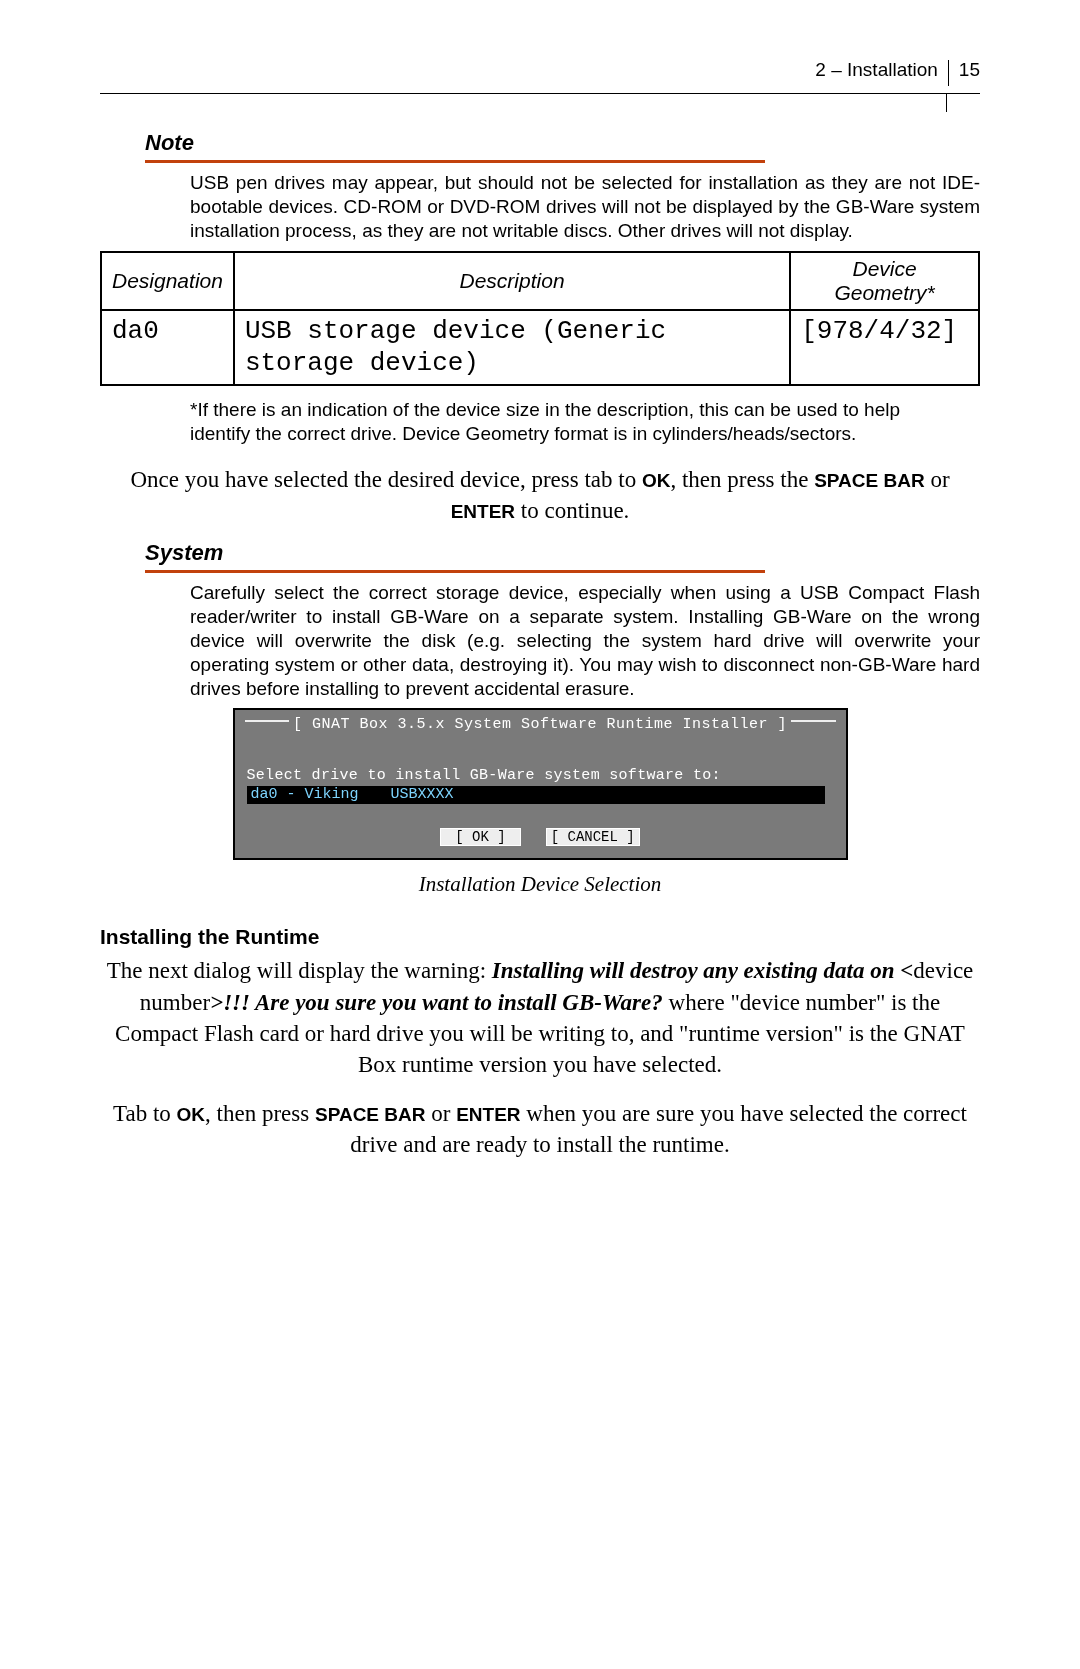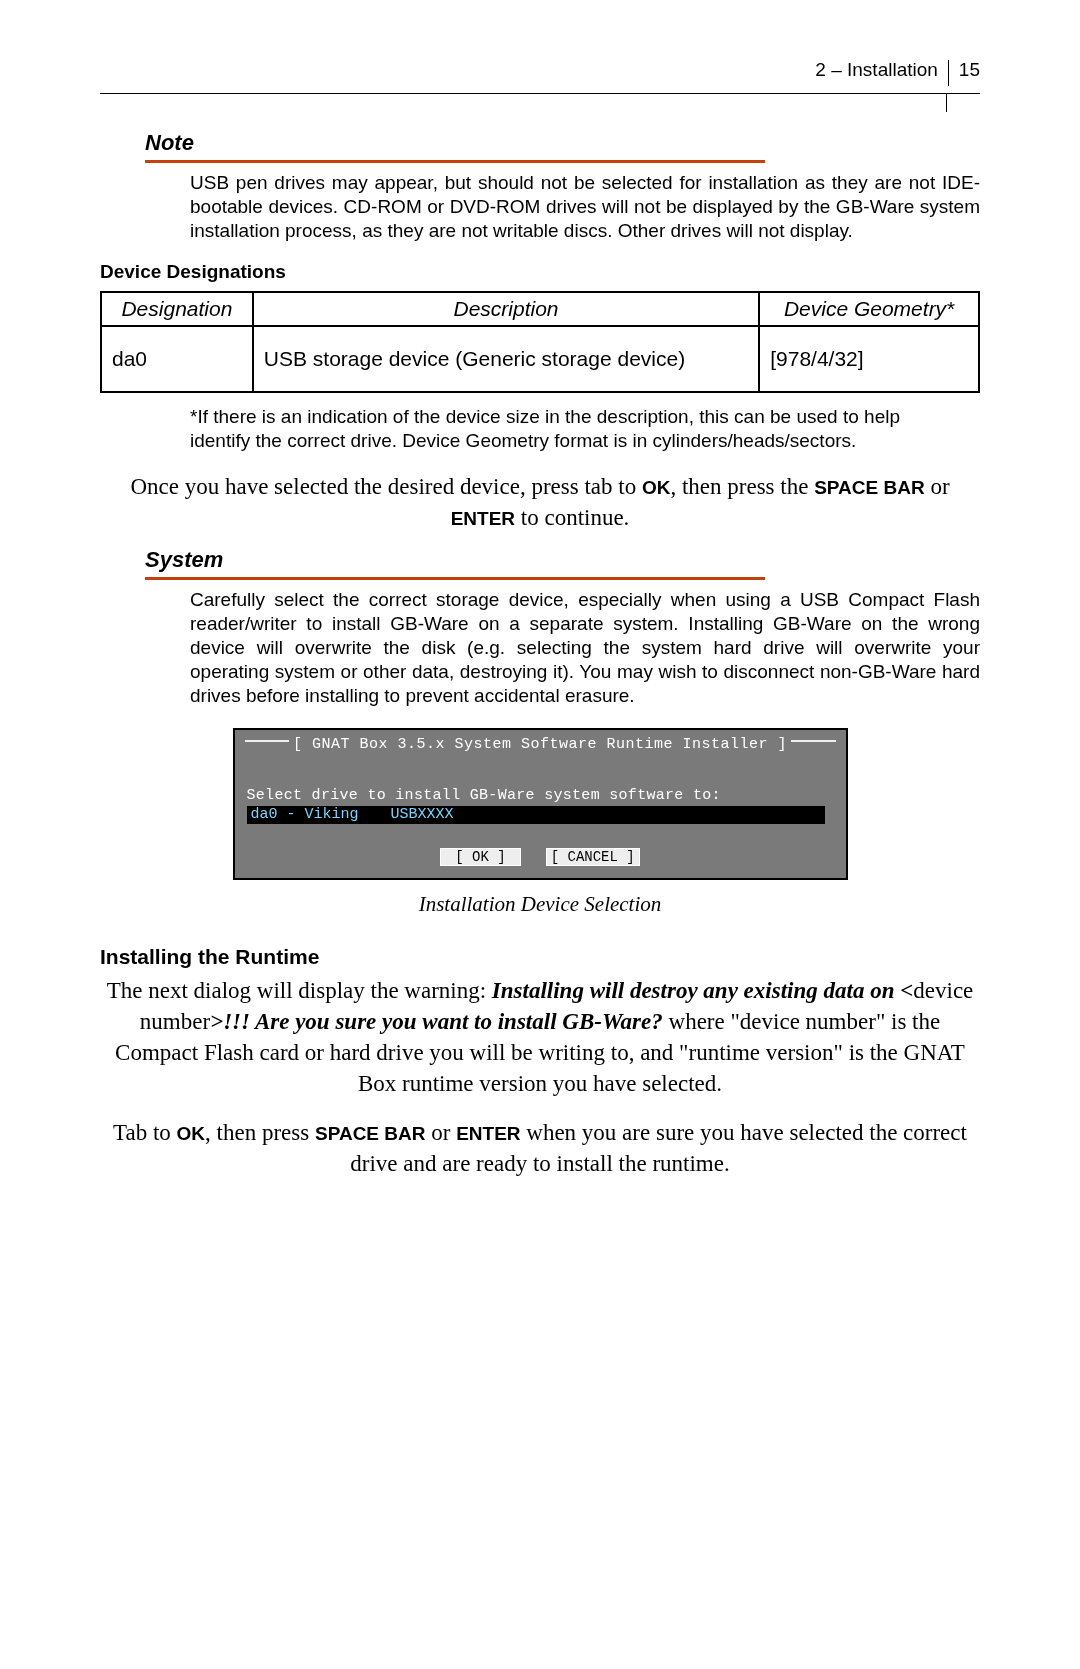--- a/index.html
+++ b/index.html
@@ -84,25 +84,25 @@
   }
   table.device-table th {
     font-family: Arial, Helvetica, sans-serif;
     font-style: italic;
     font-weight: normal;
     text-align: center;
     border: 2px solid #000;
     padding: 4px 10px;
   }
   table.device-table td {
-    font-family: Liberation Sans, sans-serif;
+    font-family: Liberation Mono, monospace;
     border: 2px solid #000;
-    padding: 19px 10px;
+    padding: 4px 10px;
     vertical-align: top;
-    font-size: 21px;
+    font-size: 26px;
     line-height: 1.25;
   }
   .table-footnote {
     font-family: Arial, Helvetica, sans-serif;
     font-size: 19px;
     line-height: 1.26;
     margin-left: 90px;
     margin-right: 80px;
     margin-top: 12px;
     text-align: justify;
@@ -116,21 +116,21 @@
   }
   .body-text .smallcaps {
     font-family: Arial, Helvetica, sans-serif;
     font-weight: bold;
     font-size: 19px;
   }
   .terminal {
     background: #7a7a7a;
     border: 2px solid #000;
     width: 615px;
-    margin: 20px auto 0 auto;
+    margin: 8px auto 0 auto;
     padding: 8px 8px 12px 8px;
     box-sizing: border-box;
     color: #fff;
     font-family: "Courier New", monospace;
     font-size: 15px;
     position: relative;
   }
   .terminal-title {
     text-align: center;
     margin-top: -2px;
@@ -217,21 +217,20 @@
     <span class="header-page">15</span>
     <div class="header-line"></div>
     <div class="header-vr"></div>
   </div>
 
   <div class="note-block">
     <div class="note-heading">Note</div>
     <div class="note-body">USB pen drives may appear, but should not be selected for installation as they are not IDE-bootable devices. CD-ROM or DVD-ROM drives will not be displayed by the GB-Ware system installation process, as they are not writable discs. Other drives will not display.</div>
   </div>
 
-  <div class="section-label">Device Designations</div>
 
   <table class="device-table">
     <thead>
       <tr>
         <th>Designation</th>
         <th>Description</th>
         <th>Device Geometry*</th>
       </tr>
     </thead>
     <tbody>

